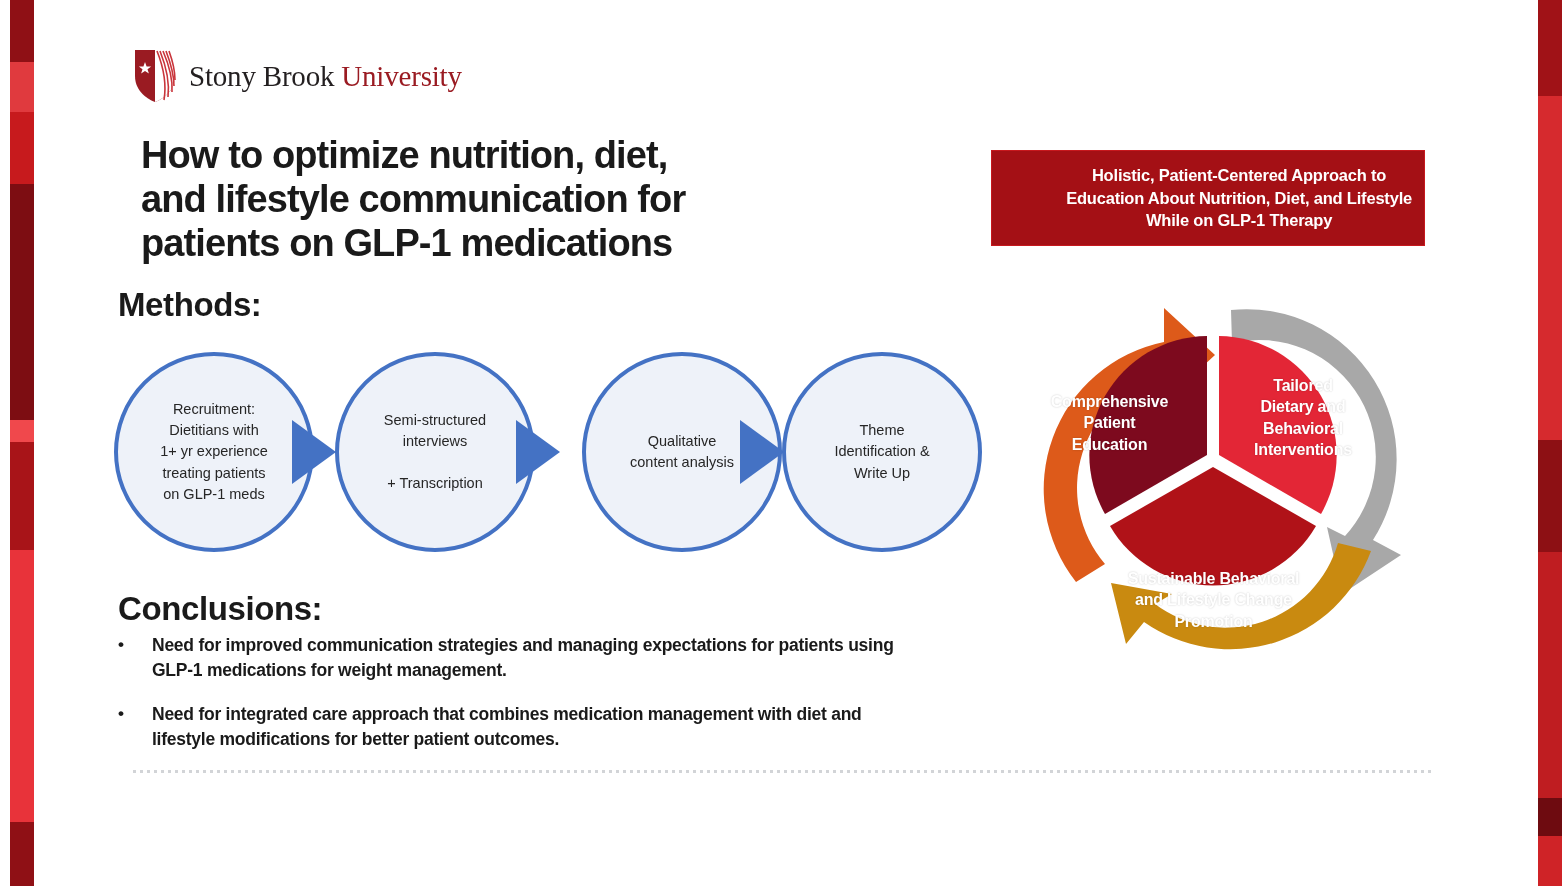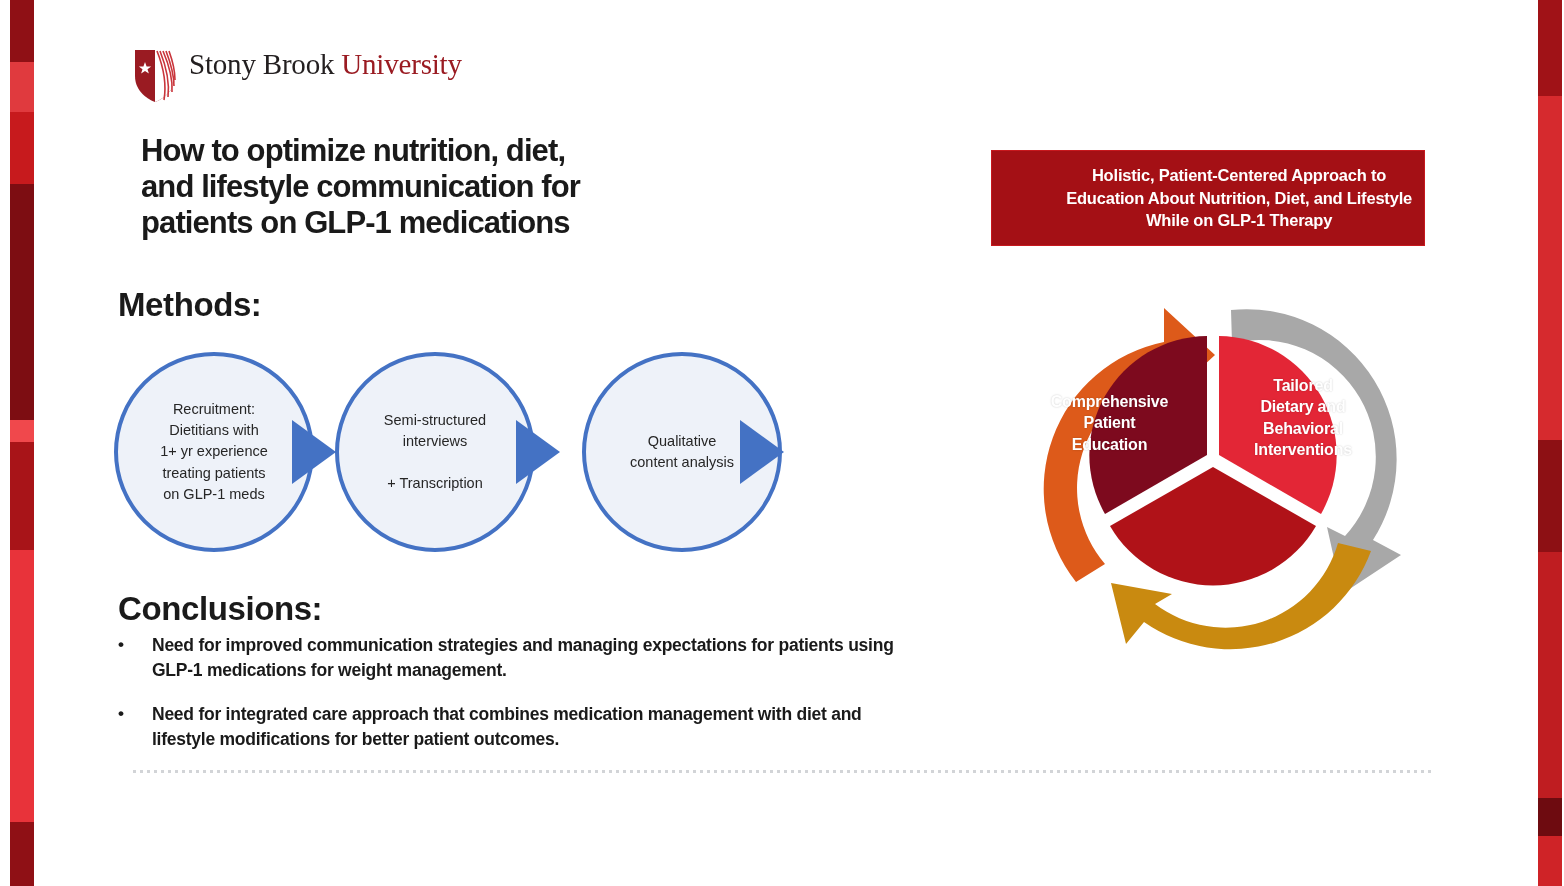--- a/index.html
+++ b/index.html
@@ -28,21 +28,21 @@
   .stripe-left  { left: 10px; }
   .stripe-right { left: 1538px; }
   .stripe .seg { width: 100%; }
 
   
   .logo-row {
     position: absolute;
     left: 133px;
     top: 48px;
     display: flex;
-    align-items: flex-start;
+    align-items: center;
     gap: 12px;
   }
   .shield {
     position: relative;
     width: 44px;
     height: 56px;
   }
   .logo-text {
     font-family: "Liberation Serif", serif;
     font-size: 29px;
@@ -51,21 +51,21 @@
   }
   .logo-text .dark { color: #231f20; }
   .logo-text .red  { color: #9a1b22; }
 
   
   .title {
     position: absolute;
     left: 141px;
     top: 133px;
     width: 640px;
-    font-size: 31px;
+    font-size: 38px;
     font-weight: bold;
     line-height: 1.16;
     letter-spacing: -0.9px;
     color: #1a1a1a;
     font-family: "Liberation Sans", sans-serif;
   }
   .title .ln { display: block; }
 
   
   .section-head {
@@ -291,20 +291,25 @@
 + Transcription</div>
     </div>
     <div class="arrow-tri a2"></div>
 
     <div class="node n3">
       <div class="node-txt">Qualitative
 content analysis</div>
     </div>
     <div class="arrow-tri a3"></div>
 
+    <div class="node n4">
+      <div class="node-txt">Theme
+Identification &amp;
+Write Up</div>
+    </div>
   </div>
 
   <div class="section-head conclusion-head">Conclusions:</div>
 
   <div class="bullets">
     <div class="bullet">
       <span class="dot">•</span>
       <span class="txt">Need for improved communication strategies and managing expectations for patients using GLP-1 medications for weight management.</span>
     </div>
     <div class="bullet">
@@ -379,15 +384,18 @@
       </g>
     </svg>
 
     <div class="seg-label lbl-edu">Comprehensive
 Patient
 Education</div>
     <div class="seg-label lbl-diet">Tailored
 Dietary and
 Behavioral
 Interventions</div>
+    <div class="seg-label lbl-sus">Sustainable Behavioral
+and Lifestyle Change
+Promotion</div>
   </div>
 
 </div>
 
 </body></html>

